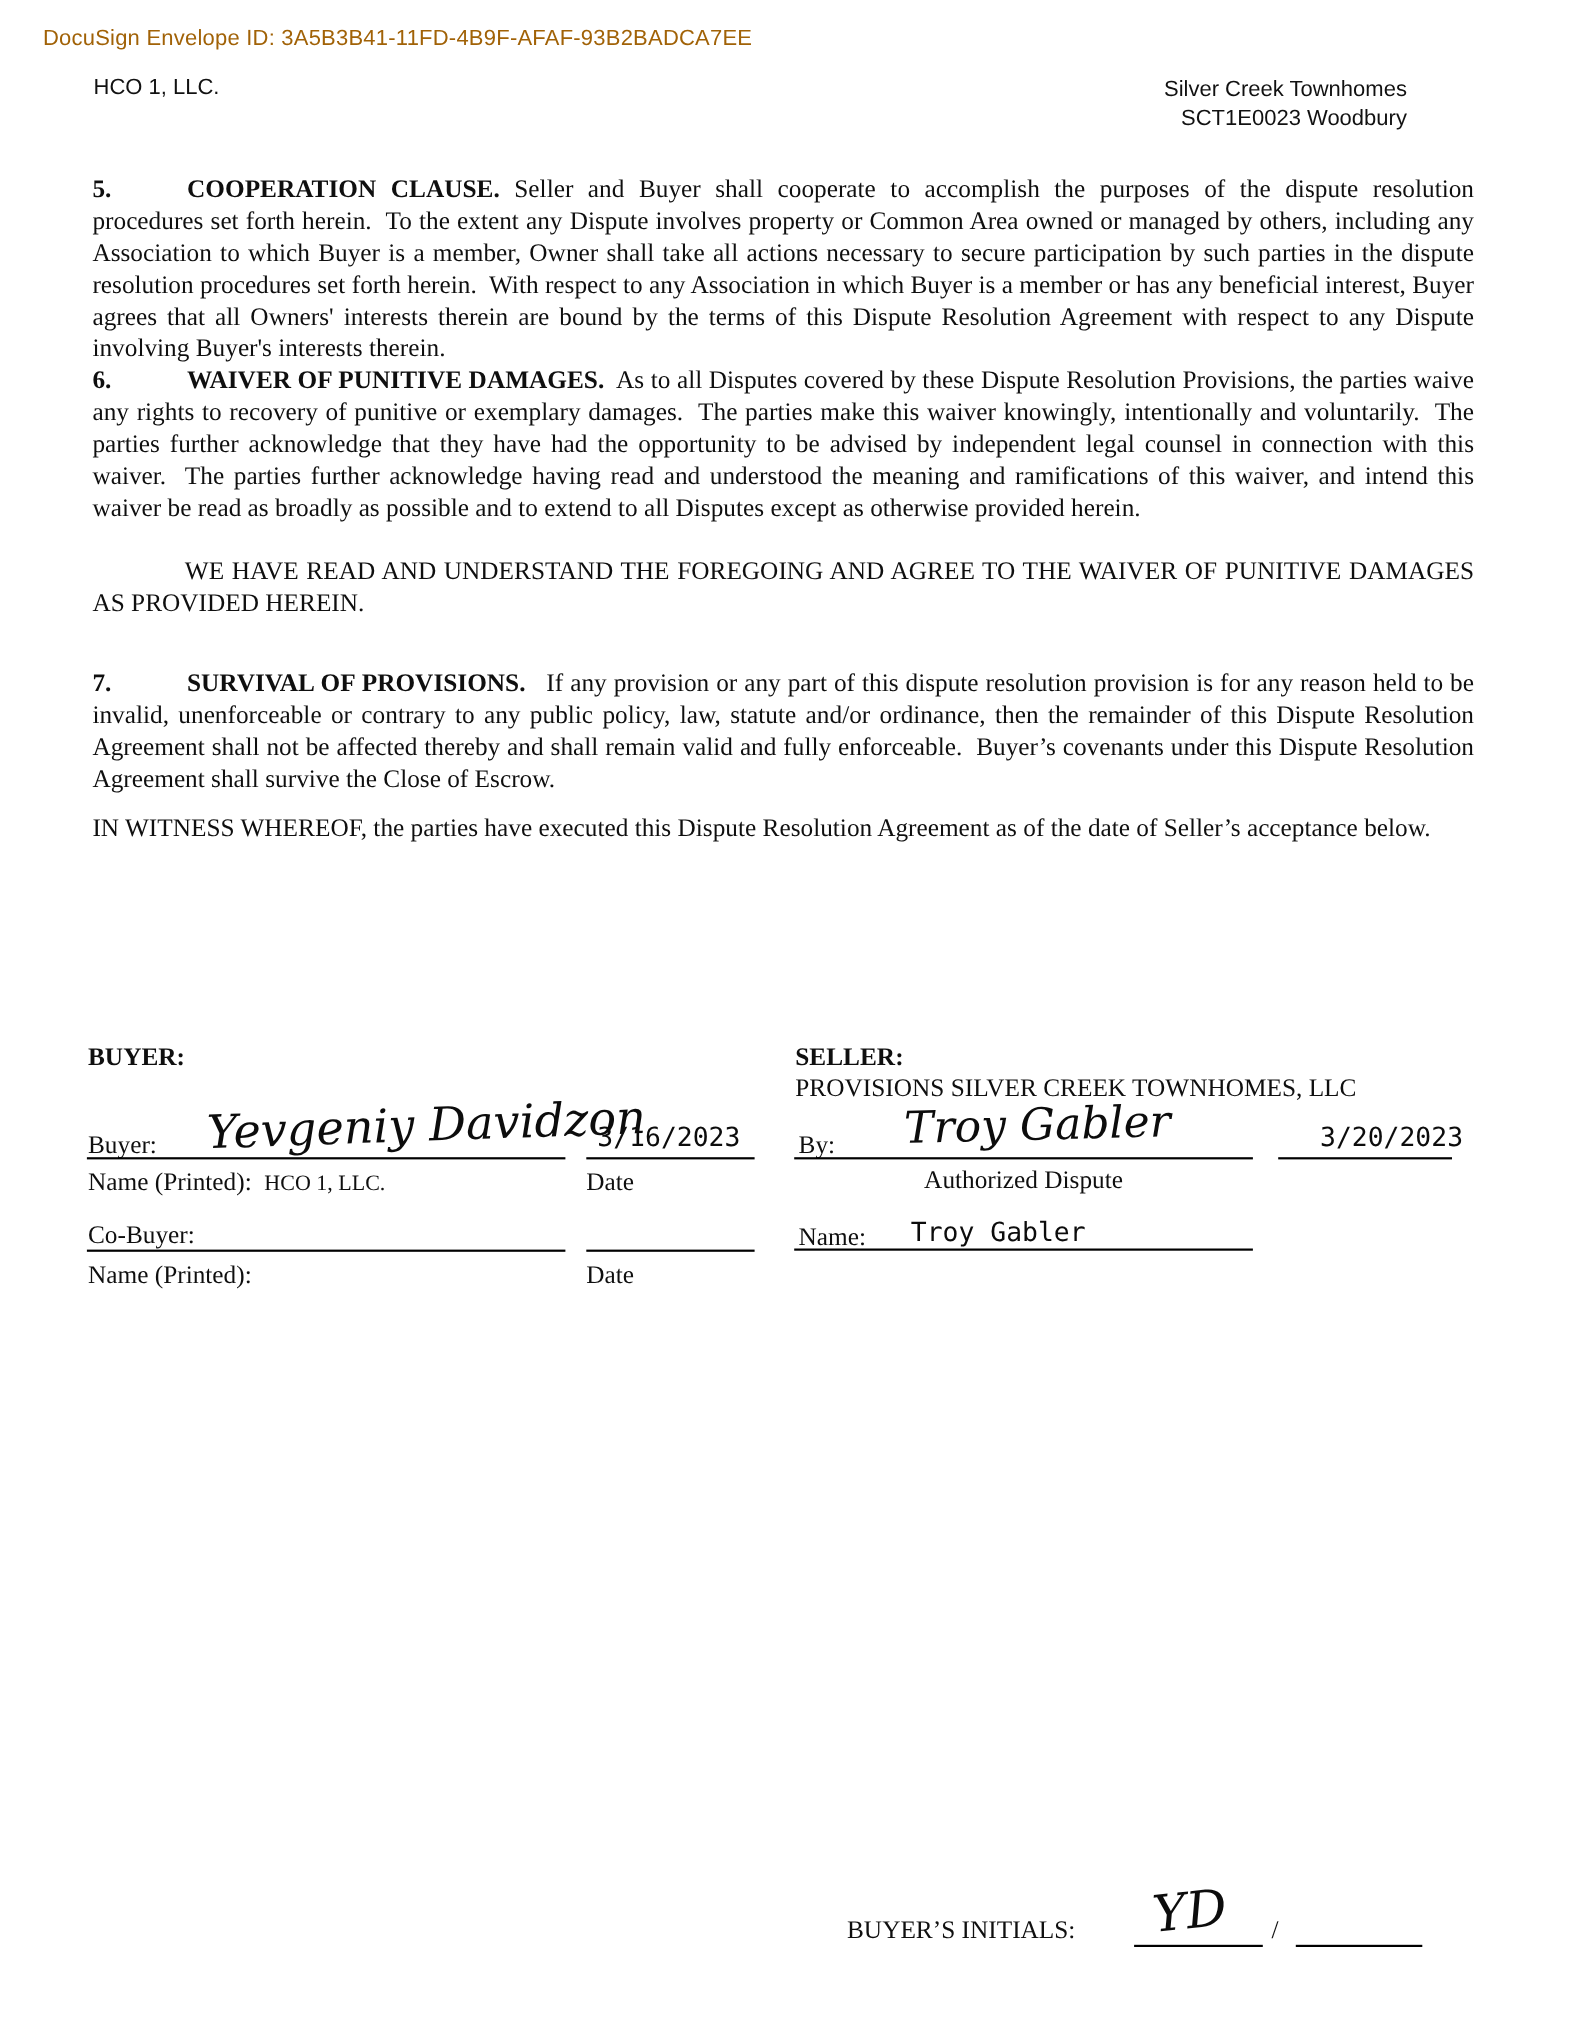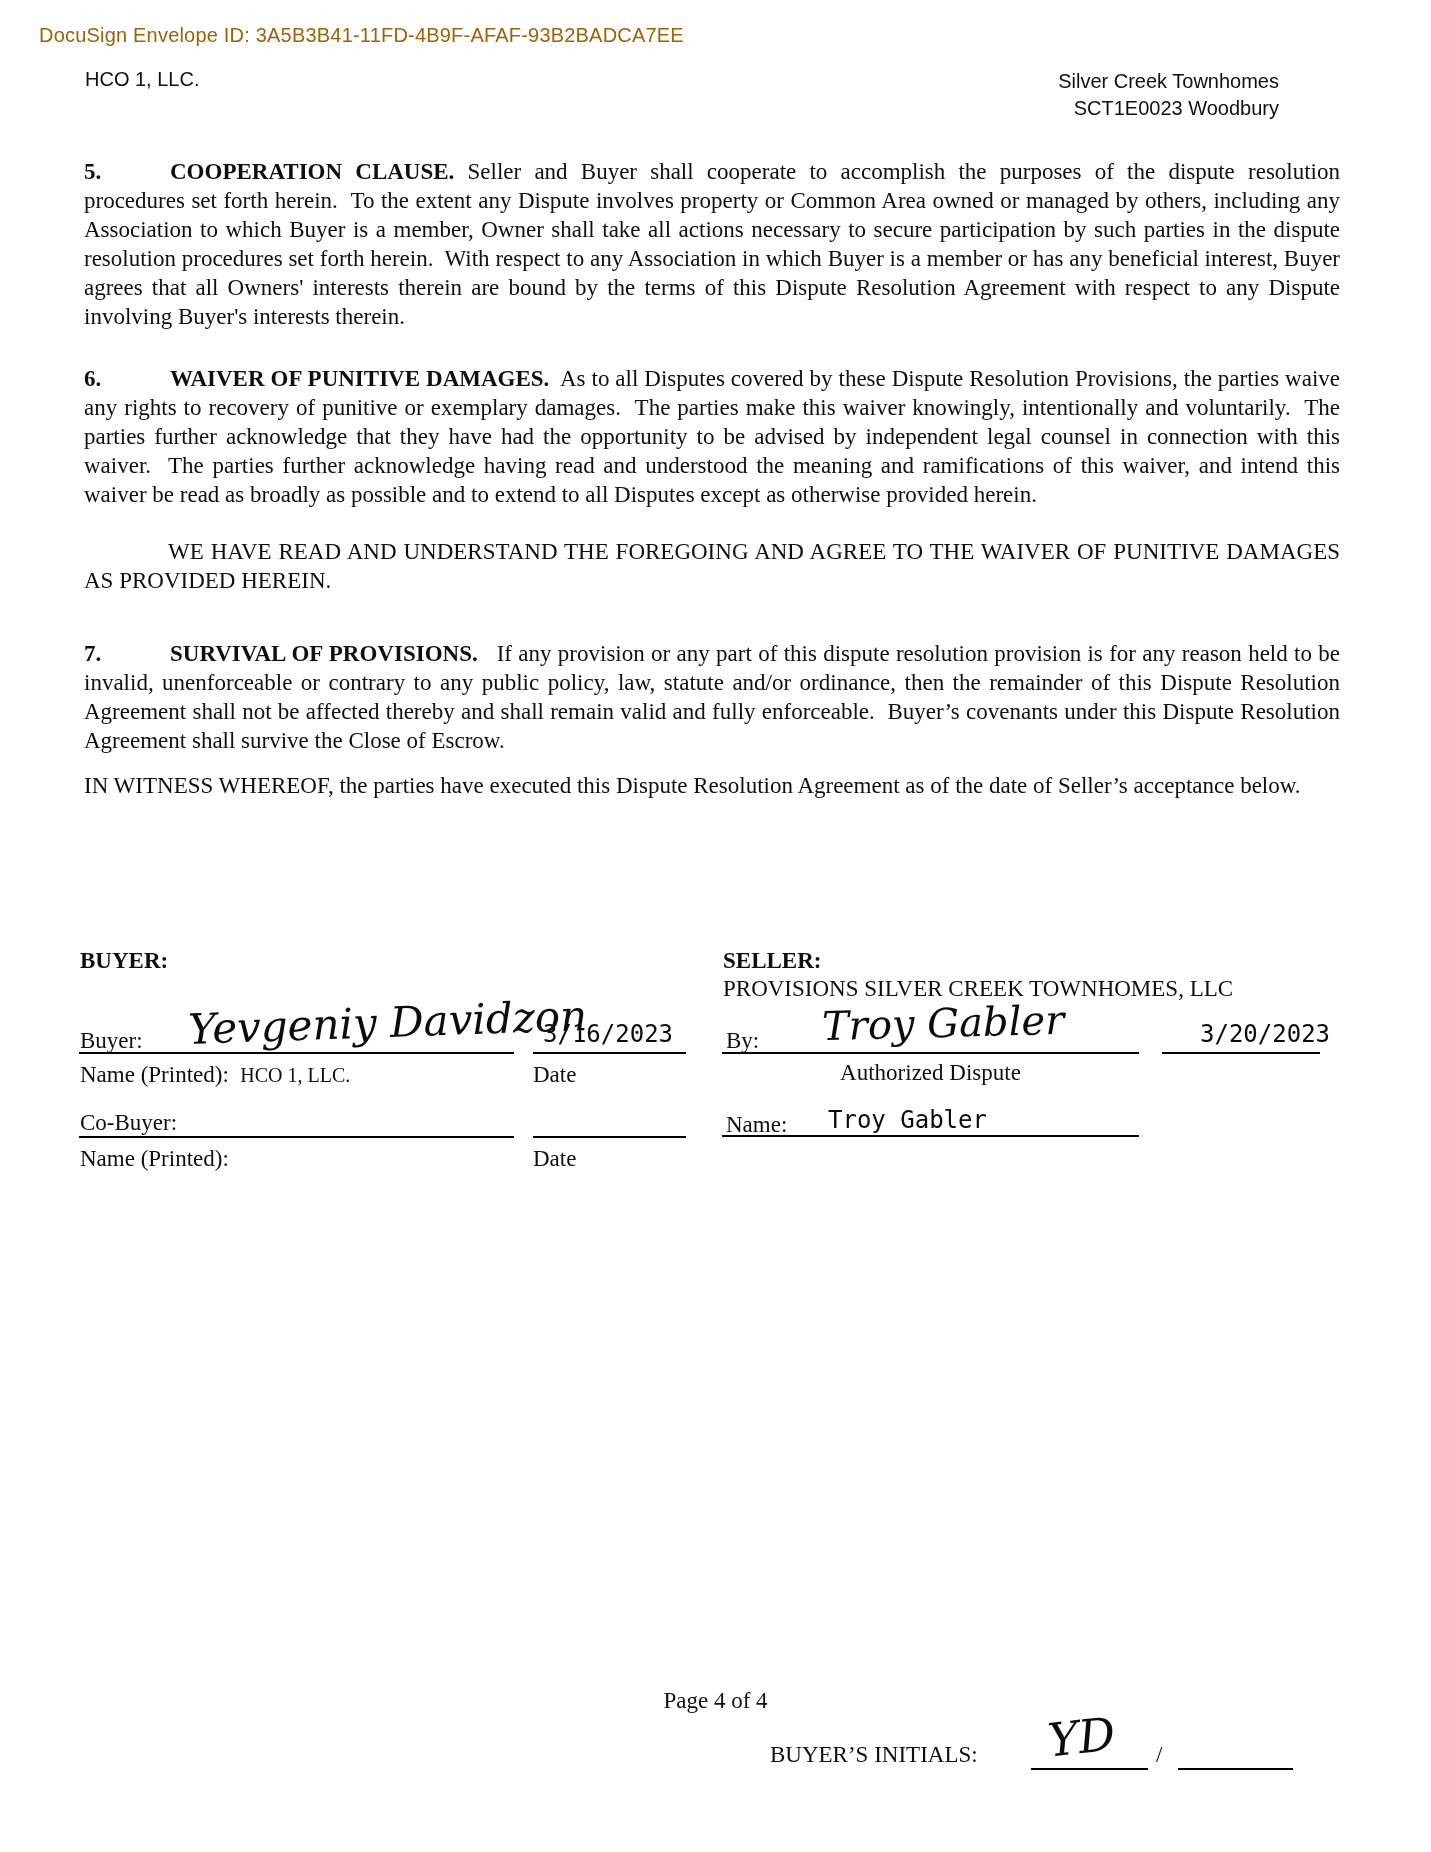--- a/index.html
+++ b/index.html
@@ -28,21 +28,21 @@
     font-size: 20px; color: #111; text-align: right; line-height: 27px;
   }
 
   .body-text {
     position: absolute; top: 157px; left: 84px; width: 1256px;
     font-family: "Liberation Serif", serif;
     font-size: 23px; line-height: 29px; color: #0f0f0f;
     text-align: justify;
   }
   .para { margin: 0; white-space: pre-wrap; }
-  .p5 { margin-bottom: 33px; }
+  .p5 { }
   .p6 { margin-bottom: 28px; }
   .ack { margin-bottom: 44px; text-indent: 84px; }
   .p7 { margin-bottom: 16px; }
   .sec-num { display: inline-block; width: 86px; font-weight: bold; text-indent: 0; }
   .sec-title { font-weight: bold; }
 
   .abs { position: absolute; }
   .label { font-family: "Liberation Serif", serif; font-size: 23px; color: #0f0f0f; }
   .bold { font-weight: bold; }
   .small-val { font-family: "Liberation Serif", serif; font-size: 20px; color: #0f0f0f; }
@@ -103,21 +103,20 @@
   <div class="abs script" style="top:1000px; left:822px; font-size:40px; transform:rotate(-1.5deg);">Troy Gabler</div>
   <div class="sigline" style="top:1052px; left:722px; width:417px;"></div>
   <div class="abs typed" style="top:1020px; left:1172px;margin-left:28px;">3/20/2023</div>
   <div class="sigline" style="top:1052px; left:1162px; width:158px;"></div>
   <div class="abs label centered-under" style="top:1060px; left:722px; width:417px;">Authorized Dispute</div>
 
   <div class="abs label" style="top:1112px; left:726px;">Name:</div>
   <div class="abs typed" style="top:1106px; left:828px;">Troy Gabler</div>
   <div class="sigline" style="top:1135px; left:722px; width:417px;"></div>
 
-  <div class="footer-page">Page 4 of 4</div>
 
   <div class="abs label" style="top:1742px; left:770px;">BUYER’S INITIALS:</div>
   <div class="abs script" style="top:1710px; left:1048px; font-size:46px; transform:rotate(-6deg);">YD</div>
   <div class="sigline" style="top:1768px; left:1031px; width:117px;"></div>
   <div class="abs label" style="top:1742px; left:1156px;">/</div>
   <div class="sigline" style="top:1768px; left:1178px; width:115px;"></div>
 
 </div>
 
 </body></html>

